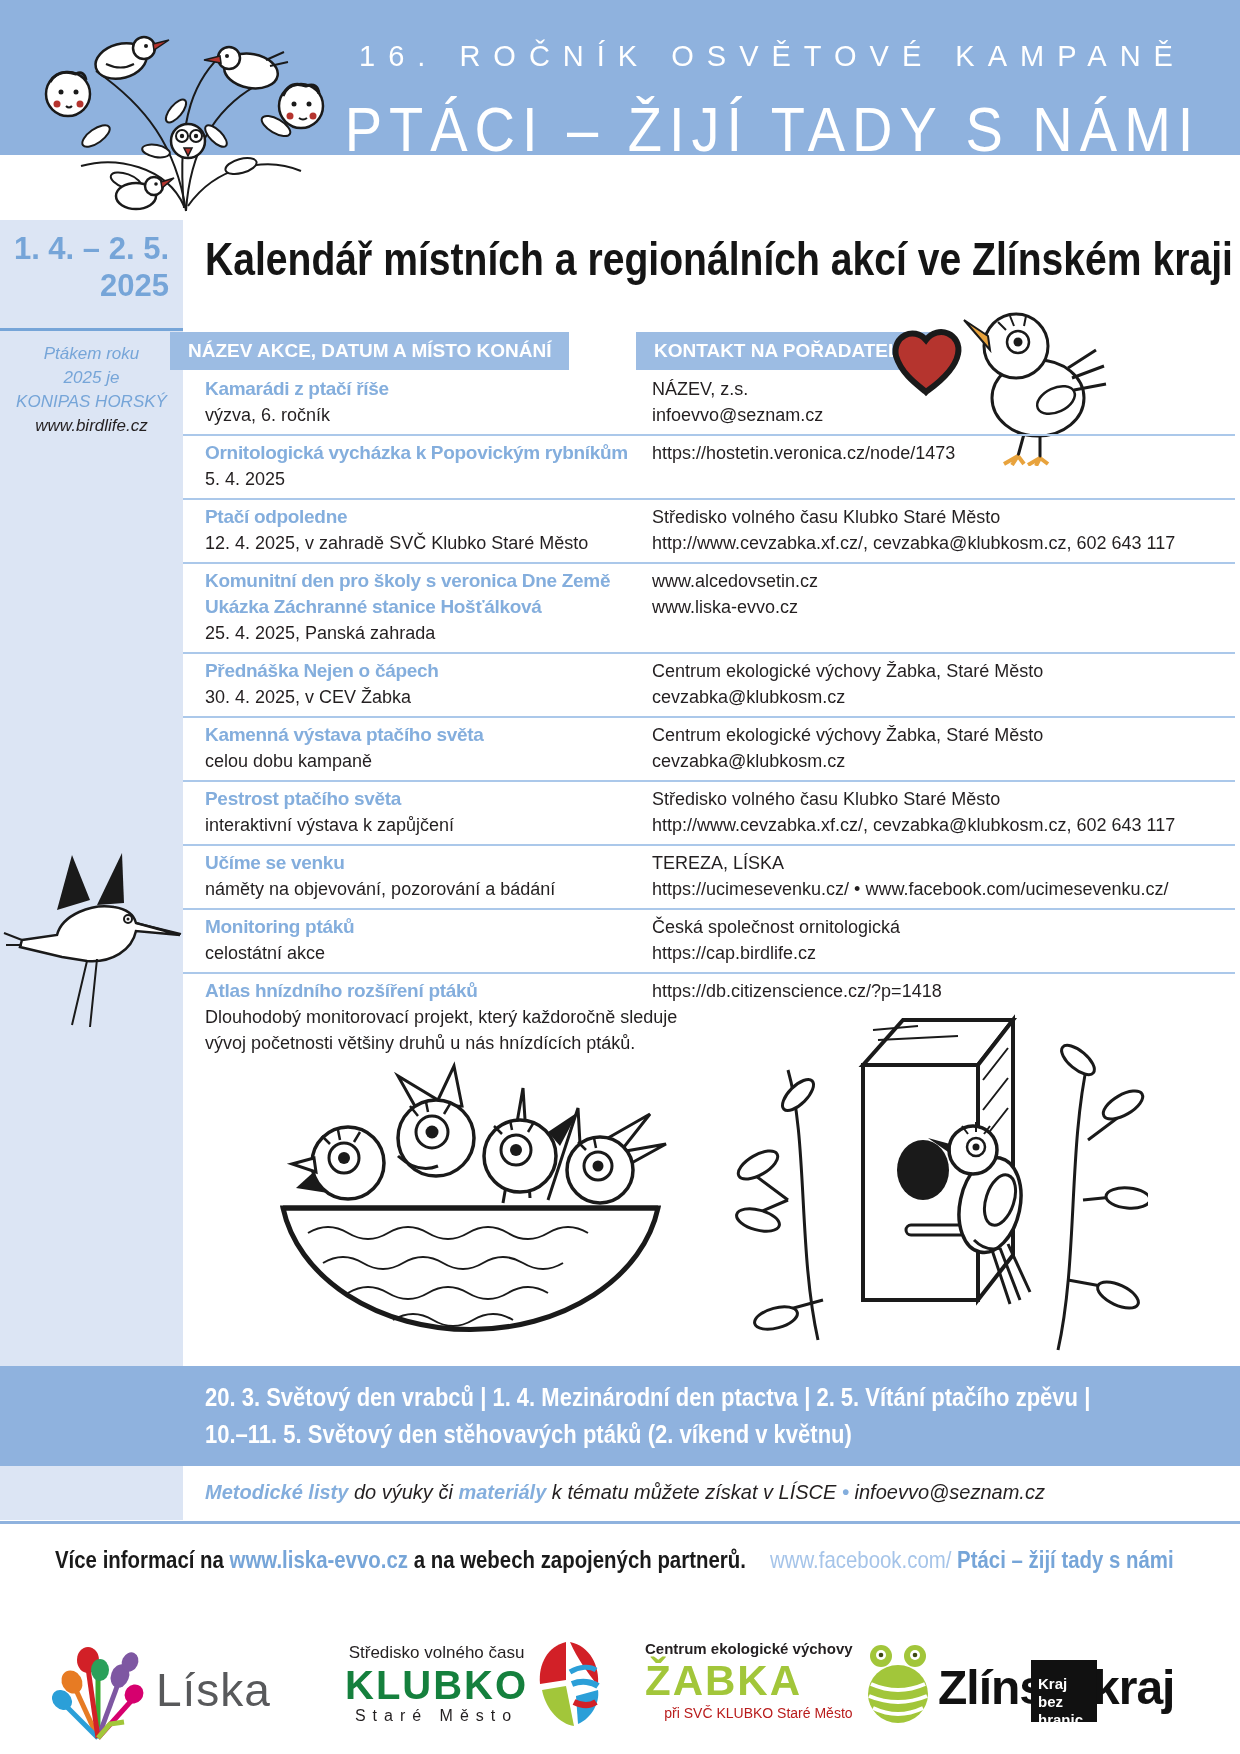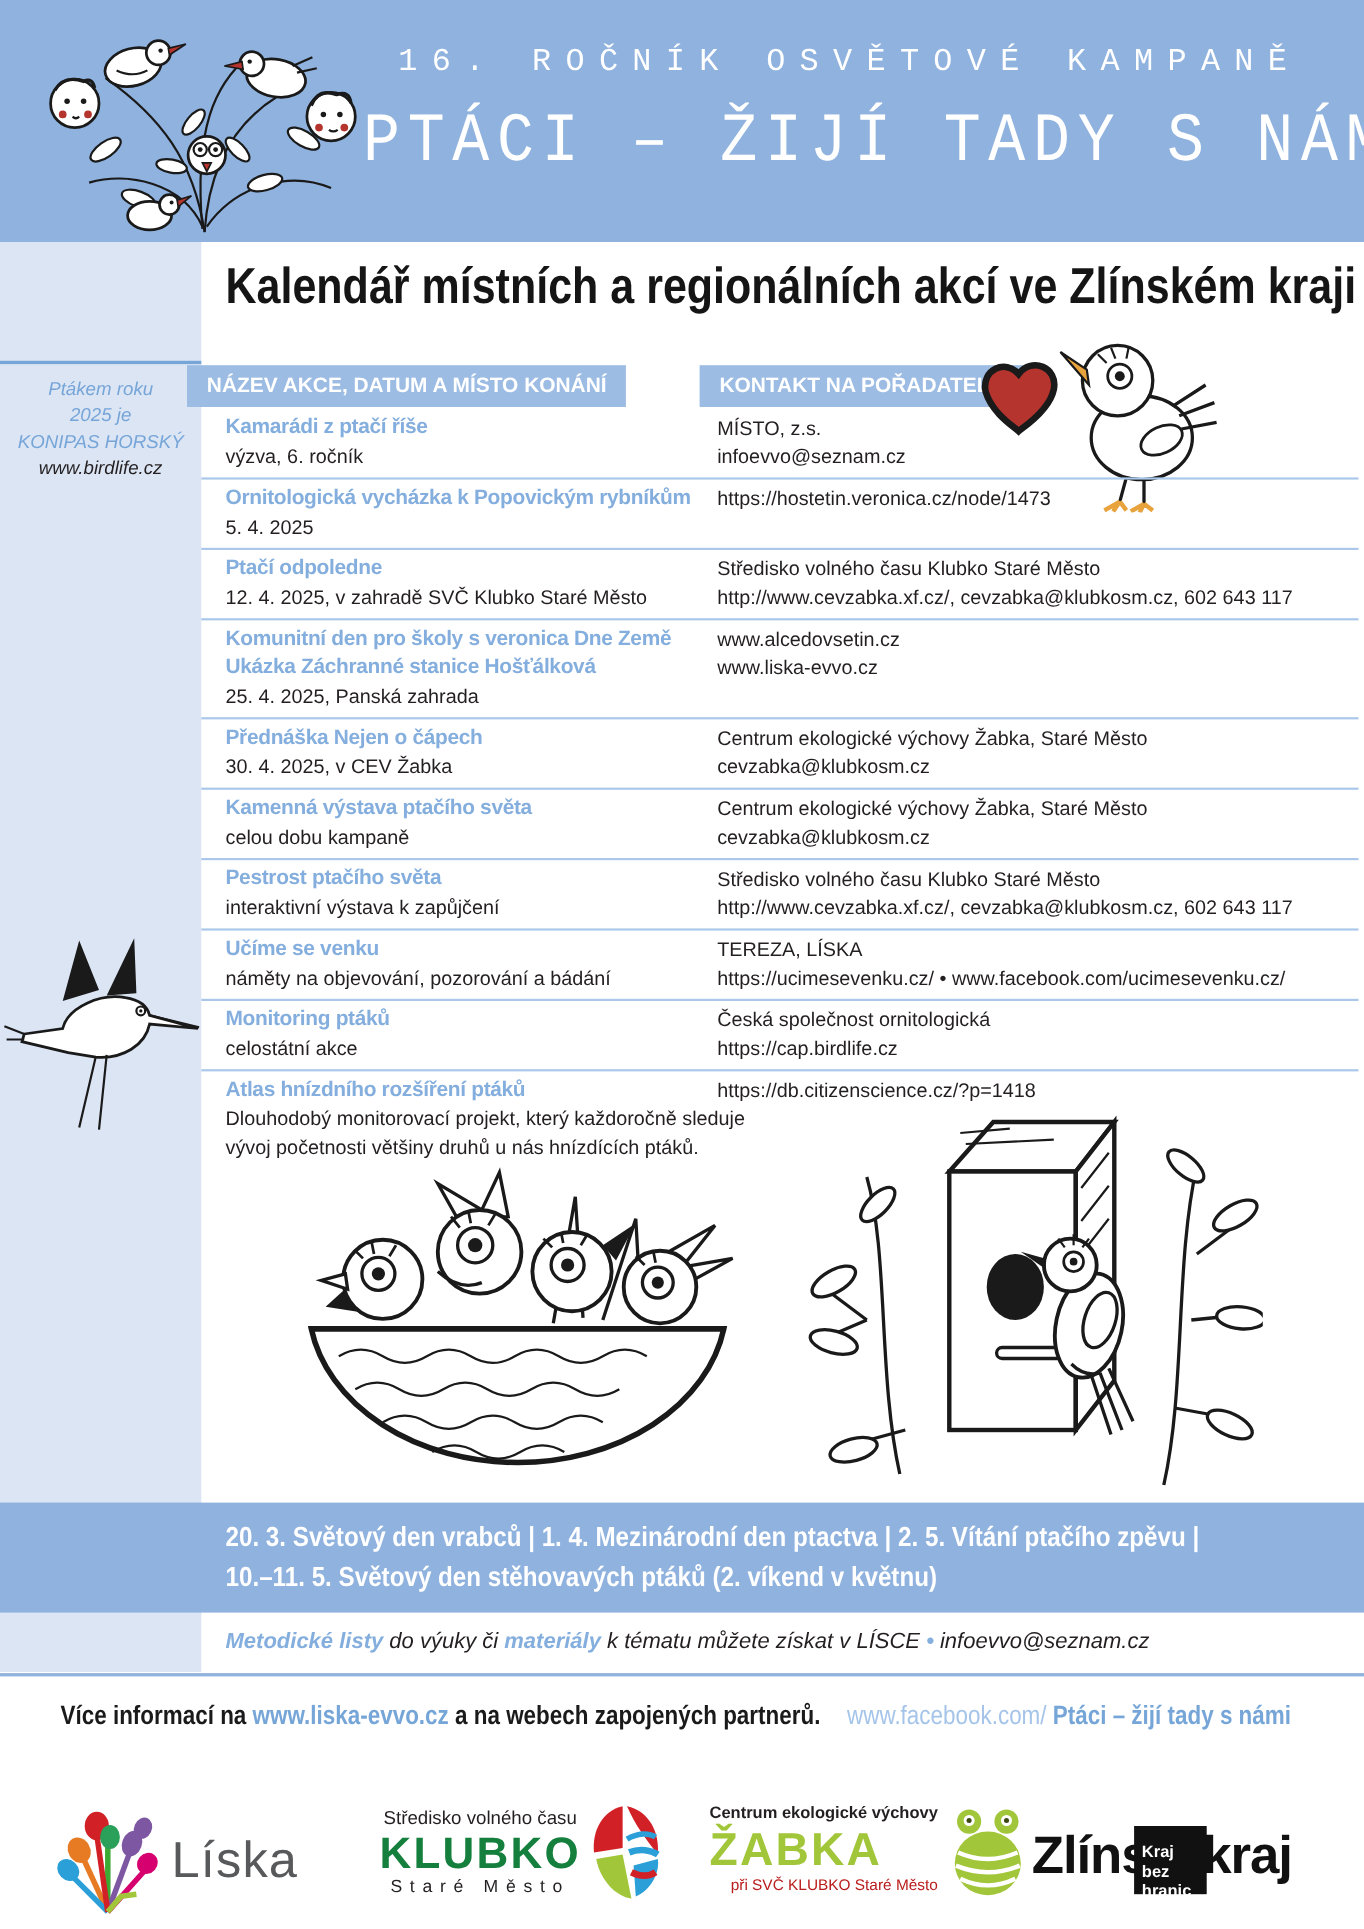--- a/index.html
+++ b/index.html
@@ -4,21 +4,21 @@
 <style>
   * { box-sizing: border-box; margin: 0; padding: 0; }
   html,body { width:1240px; }
   body {
     font-family: "Liberation Sans", "DejaVu Sans", sans-serif;
     background:#ffffff; color:#231f20;
   }
   .page { position:relative; width:1240px; height:1754px; overflow:hidden; background:#fff; }
 
   
-  .header { position:absolute; top:0; left:0; width:1240px; height:220px; background:#8fb2de;font-family:Liberation Mono, monospace; }
+  .header { position:absolute; top:0; left:0; width:1240px; height:155px; background:#8fb2de; }
   .header-art { position:absolute; top:16px; left:26px; width:315px; height:198px; }
   .header-texts { position:absolute; top:40px; left:330px; width:885px; text-align:center; color:#fff; }
   .header-subtitle { font-size:29px; letter-spacing:13px; white-space:nowrap; }
   .header-title { margin-top:24px; font-size:56px; letter-spacing:7px; white-space:nowrap; transform:scaleY(1.12); }
 
   
   .sidebar { position:absolute; top:220px; left:0; width:183px; height:1300px; background:#dce5f4; }
   .sidebar-date { position:absolute; top:10px; right:14px; text-align:right; color:#76a5d8; font-weight:700; font-size:31px; line-height:37px; }
   .sidebar-rule { position:absolute; top:108px; left:0; width:183px; height:3px; background:#76a5d8; }
   .sidebar-boy { position:absolute; top:122px; left:0; width:183px; text-align:center; font-style:italic; font-weight:400; color:#76a5d8; font-size:17px; line-height:24px; }
@@ -160,20 +160,24 @@
         <circle cx="130" cy="168" r="1.8" fill="#1a1a1a"></circle>
       </g>
     </svg>
     <div class="header-texts">
       <div class="header-subtitle">16. ROČNÍK OSVĚTOVÉ KAMPANĚ</div>
       <div class="header-title">PTÁCI – ŽIJÍ TADY S NÁMI</div>
     </div>
   </div>
 
   <div class="sidebar">
+    <div class="sidebar-date">
+      <div>1. 4. – 2. 5.</div>
+      <div>2025</div>
+    </div>
     <div class="sidebar-rule"></div>
     <div class="sidebar-boy">
       <div>Ptákem roku</div>
       <div>2025 je</div>
       <div>KONIPAS HORSKÝ</div>
       <div class="link">www.birdlife.cz</div>
     </div>
     <svg class="stork-art" viewBox="0 0 180 185">
       <polygon points="55,65 70,10 88,55" fill="#1a1a1a"></polygon>
       <polygon points="95,60 120,8 122,58" fill="#1a1a1a"></polygon>
@@ -205,21 +209,21 @@
     <path d="M140 158 L126 166 M140 158 L134 167 M140 158 L146 166 M162 160 L150 167 M162 160 L158 168 M162 160 L170 166" stroke="#e8a33d" stroke-width="4"></path>
   </svg>
 
   <div class="events" id="events-table-body">
       <div class="event-row">
         <div class="cell-left">
           <div class="evt-title">Kamarádi z ptačí říše</div>
           <div class="evt-detail">výzva, 6. ročník</div>
         </div>
         <div class="cell-right">
-          <div class="evt-contact">MÍSTO, z.s.</div>
+          <div class="evt-contact">NÁZEV, z.s.</div>
           <div class="evt-contact">infoevvo@seznam.cz</div>
         </div>
       </div>
       <div class="event-row">
         <div class="cell-left">
           <div class="evt-title">Ornitologická vycházka k Popovickým rybníkům</div>
           <div class="evt-detail">5. 4. 2025</div>
         </div>
         <div class="cell-right">
           <div class="evt-contact">https://hostetin.veronica.cz/node/1473</div>

